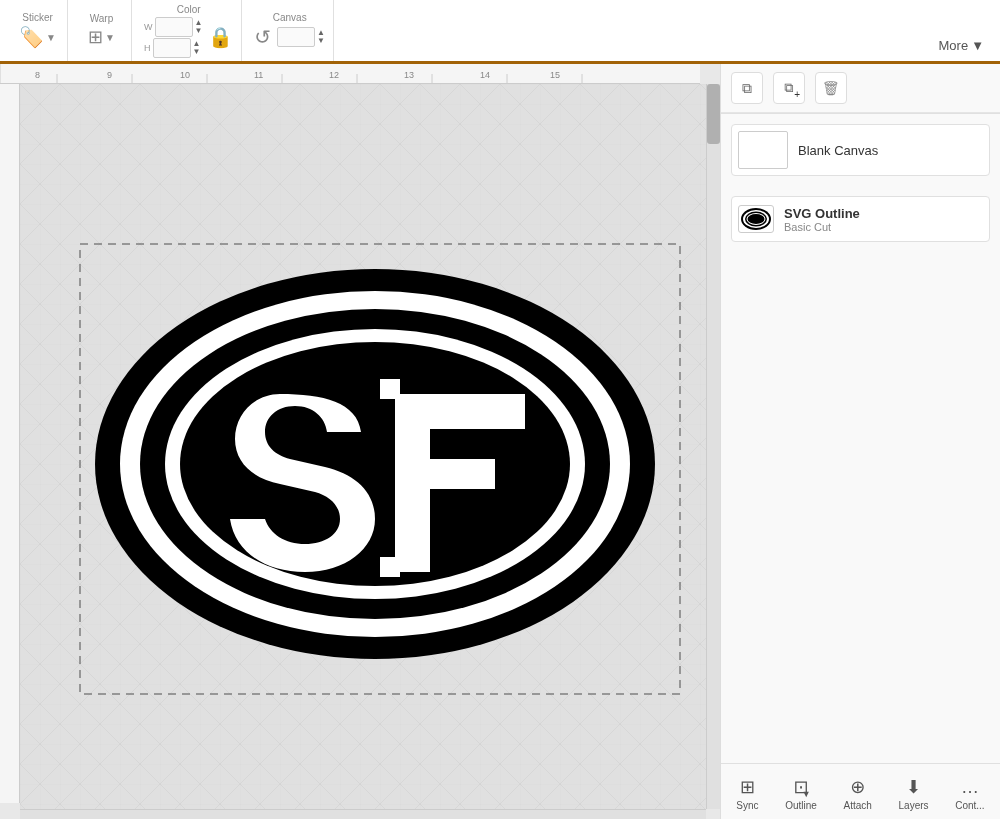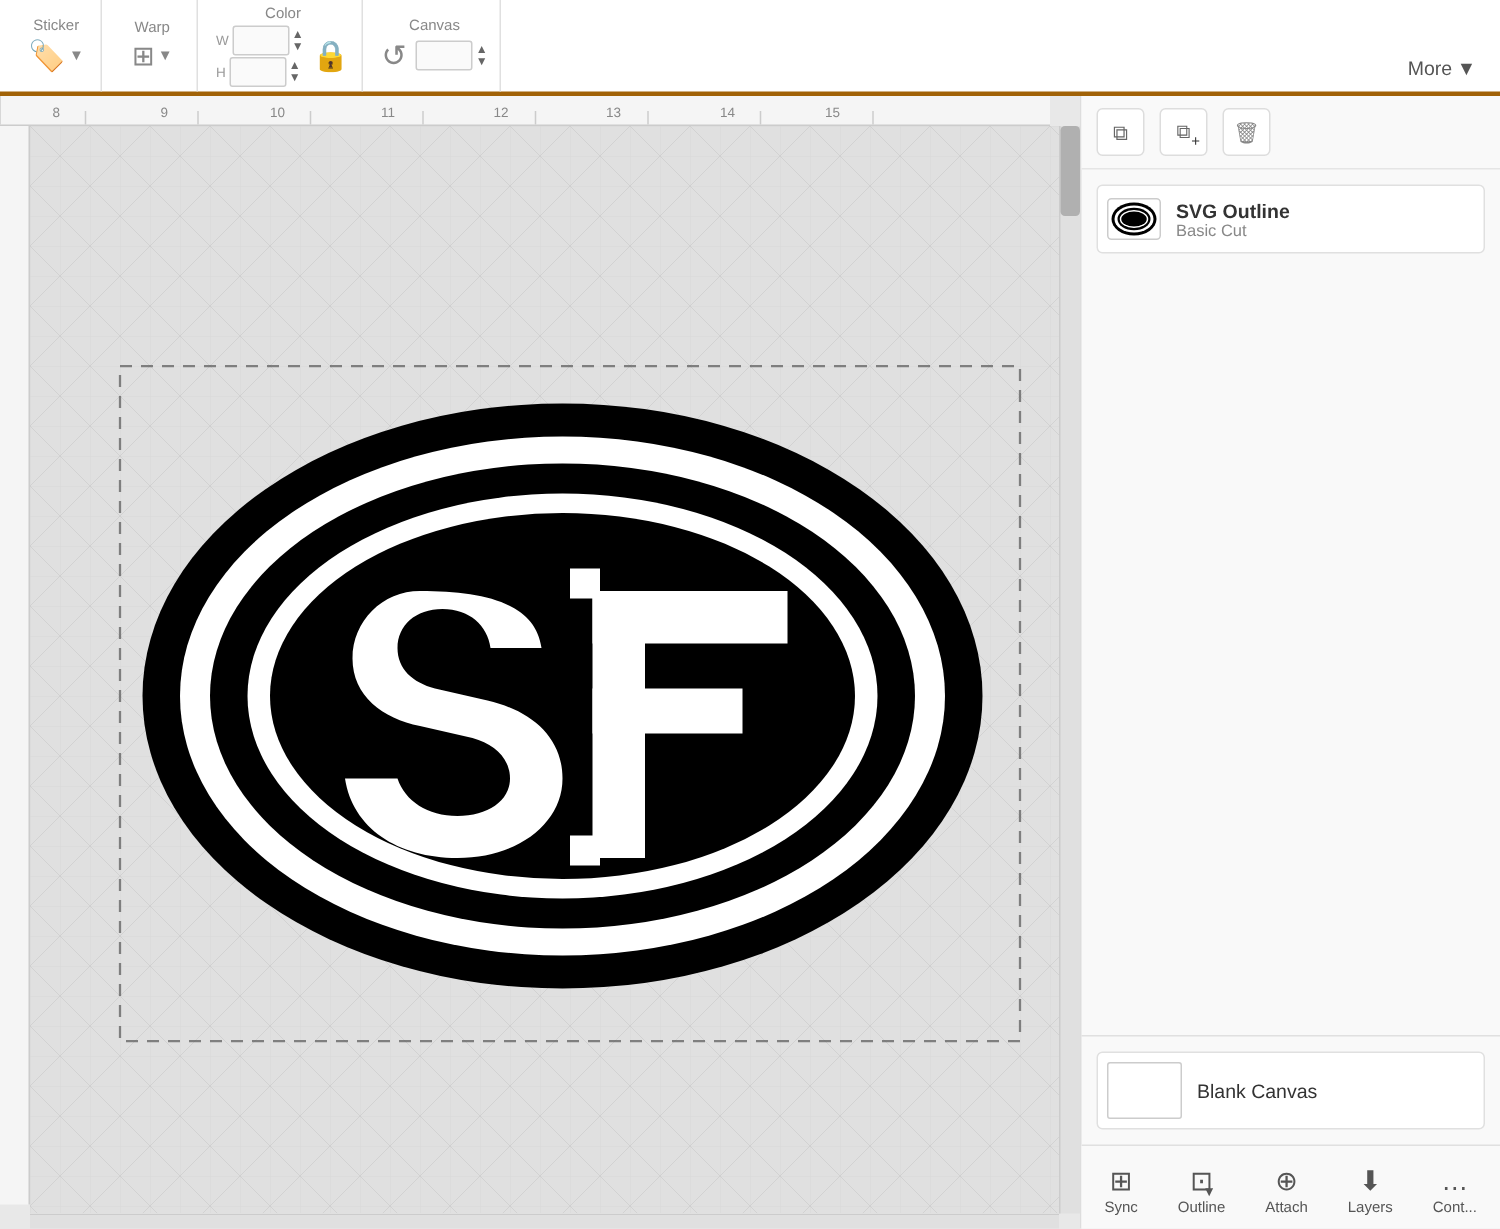--- a/index.html
+++ b/index.html
@@ -490,46 +490,46 @@
 
       <div class="panel-tool-btn" style="font-size:18px; position:relative;">
         <span style="font-size:13px;">⧉</span>
         <span style="font-size:10px; position:absolute; bottom:3px; right:4px; color:#333;">+</span>
       </div>
 
       <div class="panel-tool-btn" style="font-size:14px; color:#888;">🗑</div>
       <div class="panel-tool-spacer"></div>
     </div>
 
+    <div id="blank-canvas-section">
+      <div class="blank-canvas-item">
+        <div class="blank-canvas-thumb"></div>
+        <span class="blank-canvas-label">Blank Canvas</span>
+      </div>
+    </div>
+
     <div id="layers-list">
       <div class="layer-item">
 
         <div class="layer-thumb">
           <svg width="34" height="26" viewBox="0 0 34 26">
             <ellipse cx="17" cy="13" rx="15" ry="11" fill="black"></ellipse>
             <ellipse cx="17" cy="13" rx="13" ry="9" fill="white"></ellipse>
             <ellipse cx="17" cy="13" rx="11" ry="7.5" fill="black"></ellipse>
             <ellipse cx="17" cy="13" rx="9.5" ry="6" fill="white"></ellipse>
             <ellipse cx="17" cy="13" rx="8.5" ry="5" fill="black"></ellipse>
           </svg>
         </div>
         <div class="layer-info">
           <div class="layer-name">SVG Outline</div>
           <div class="layer-type">Basic Cut</div>
         </div>
       </div>
     </div>
 
-    <div id="blank-canvas-section">
-      <div class="blank-canvas-item">
-        <div class="blank-canvas-thumb"></div>
-        <span class="blank-canvas-label">Blank Canvas</span>
-      </div>
-    </div>
-
     <div id="panel-bottom-toolbar">
       <div class="panel-bottom-btn">
         <span class="panel-bottom-icon">⊞</span>
         <span class="panel-bottom-label">Sync</span>
       </div>
       <div class="panel-bottom-btn">
         <div style="position:relative; display:inline-block;">
           <span class="panel-bottom-icon">⊡</span>
           <span style="font-size:9px; position:absolute; bottom:-1px; right:-2px; color:#555;">▼</span>
         </div>

